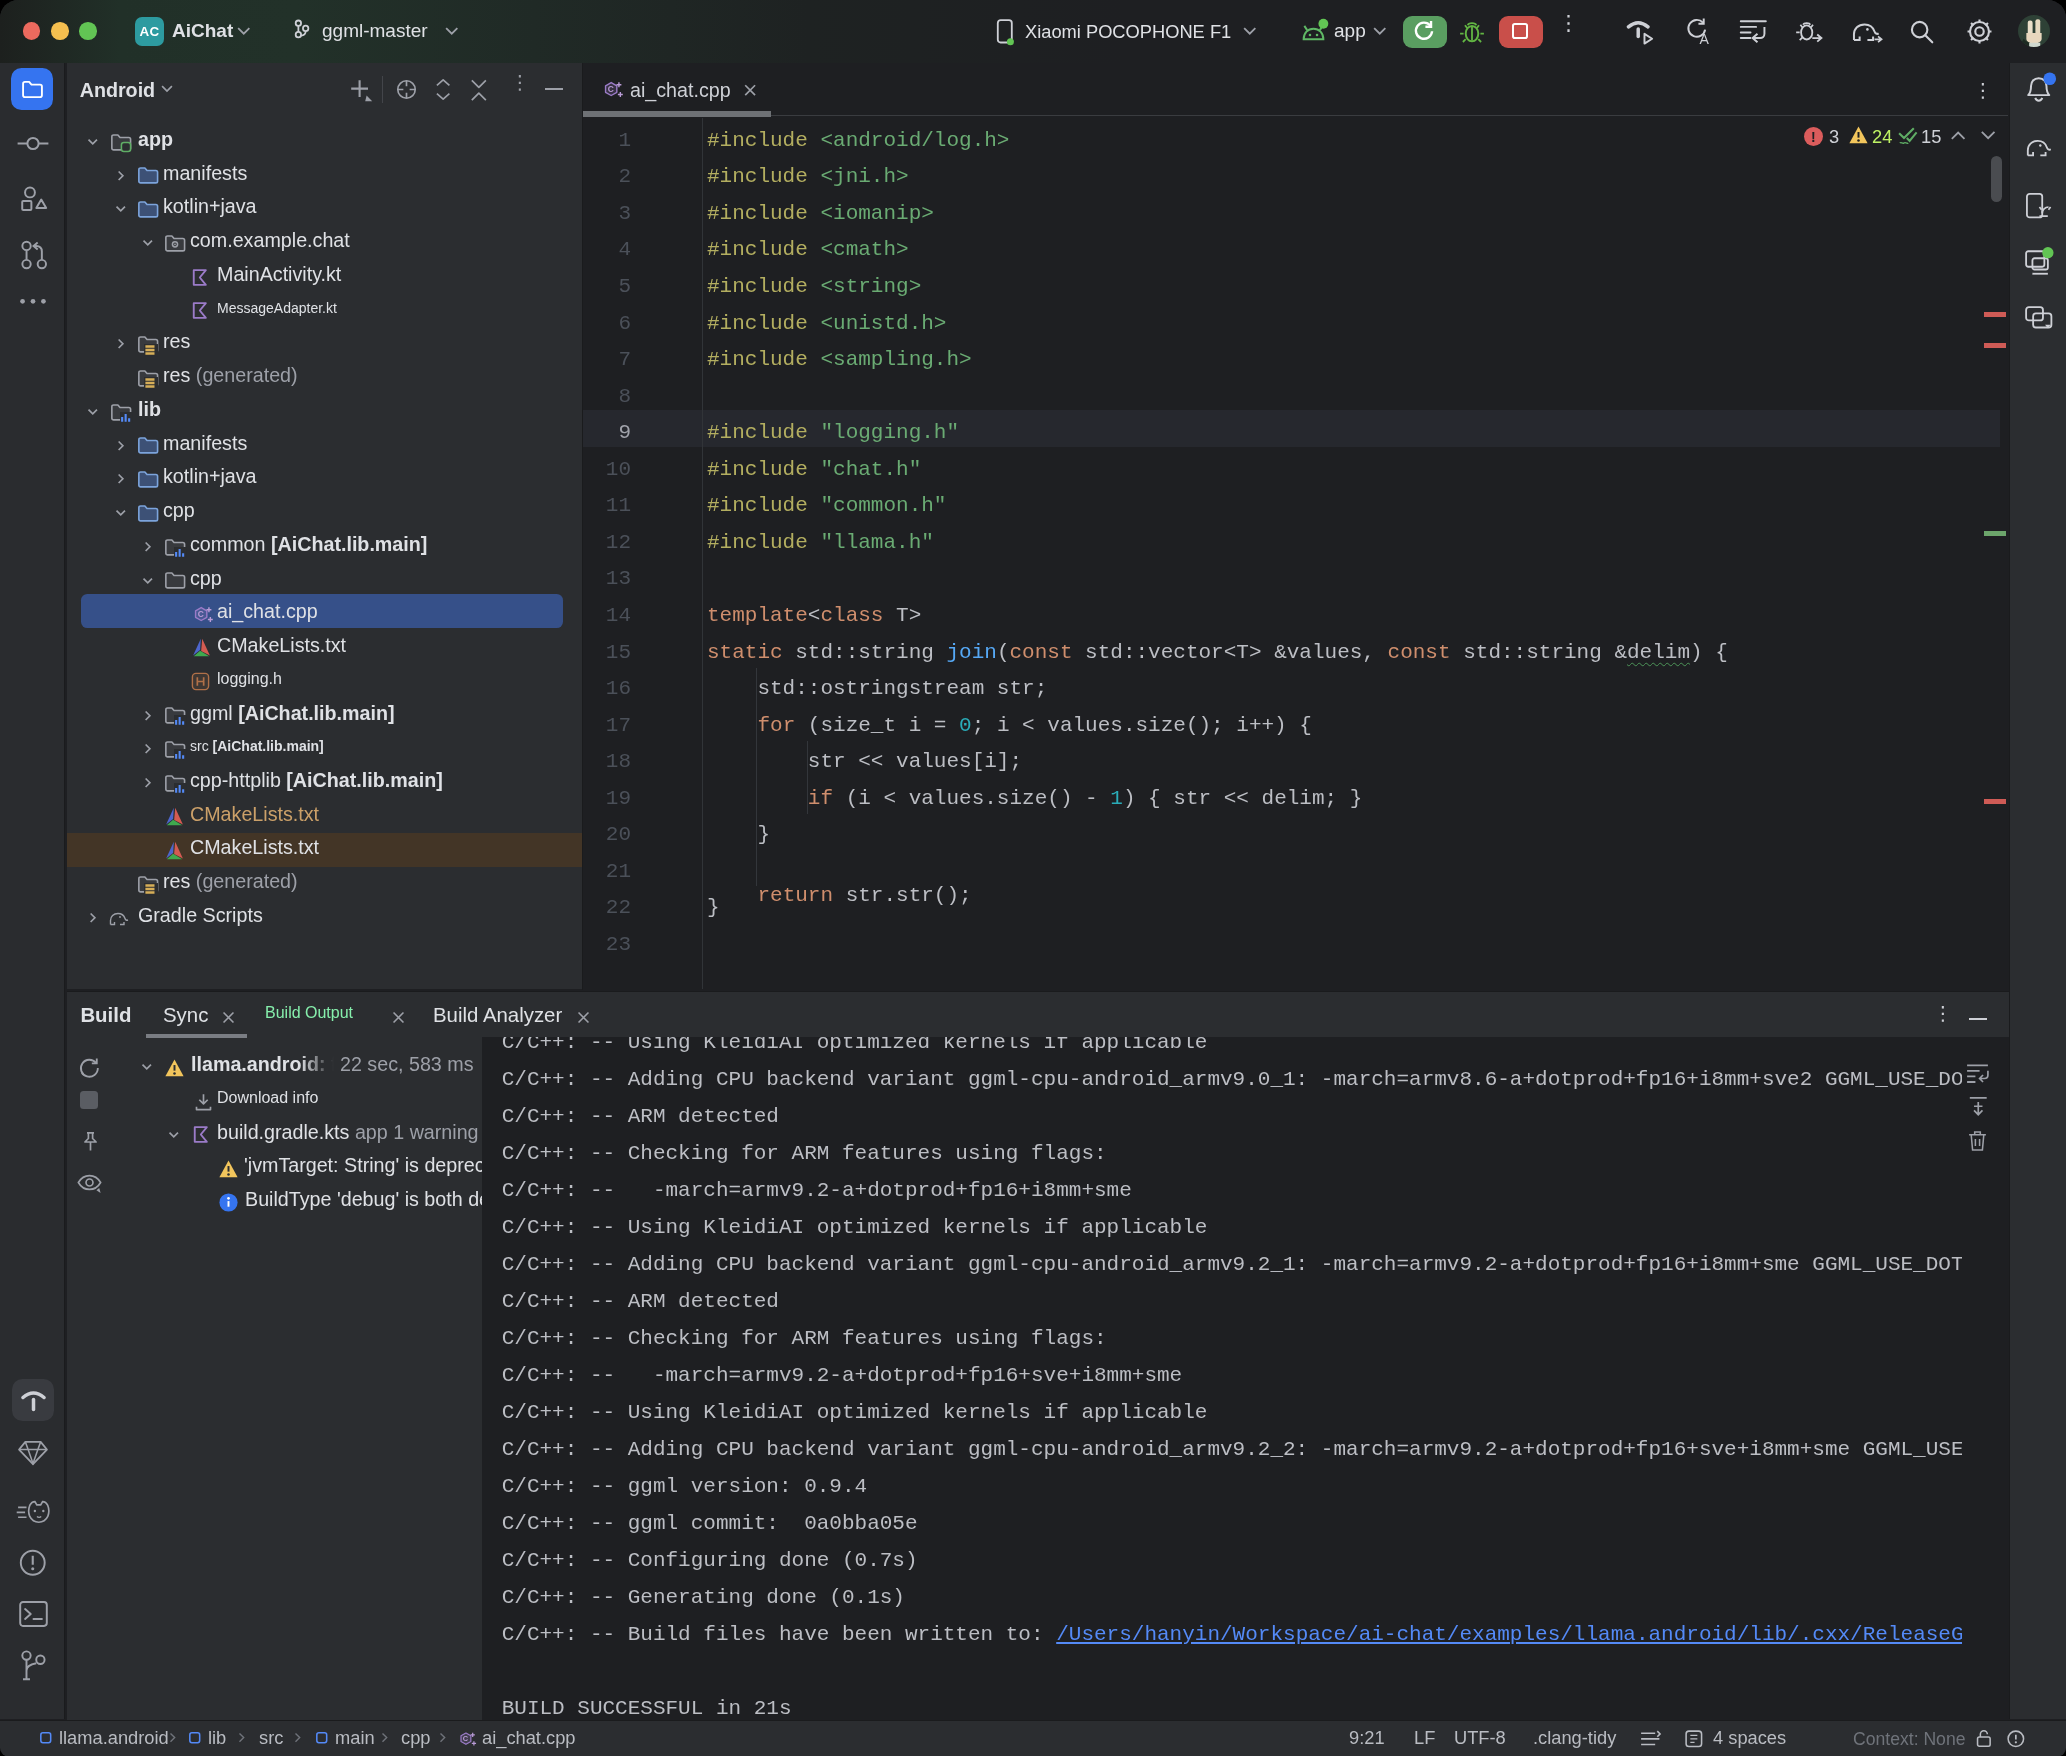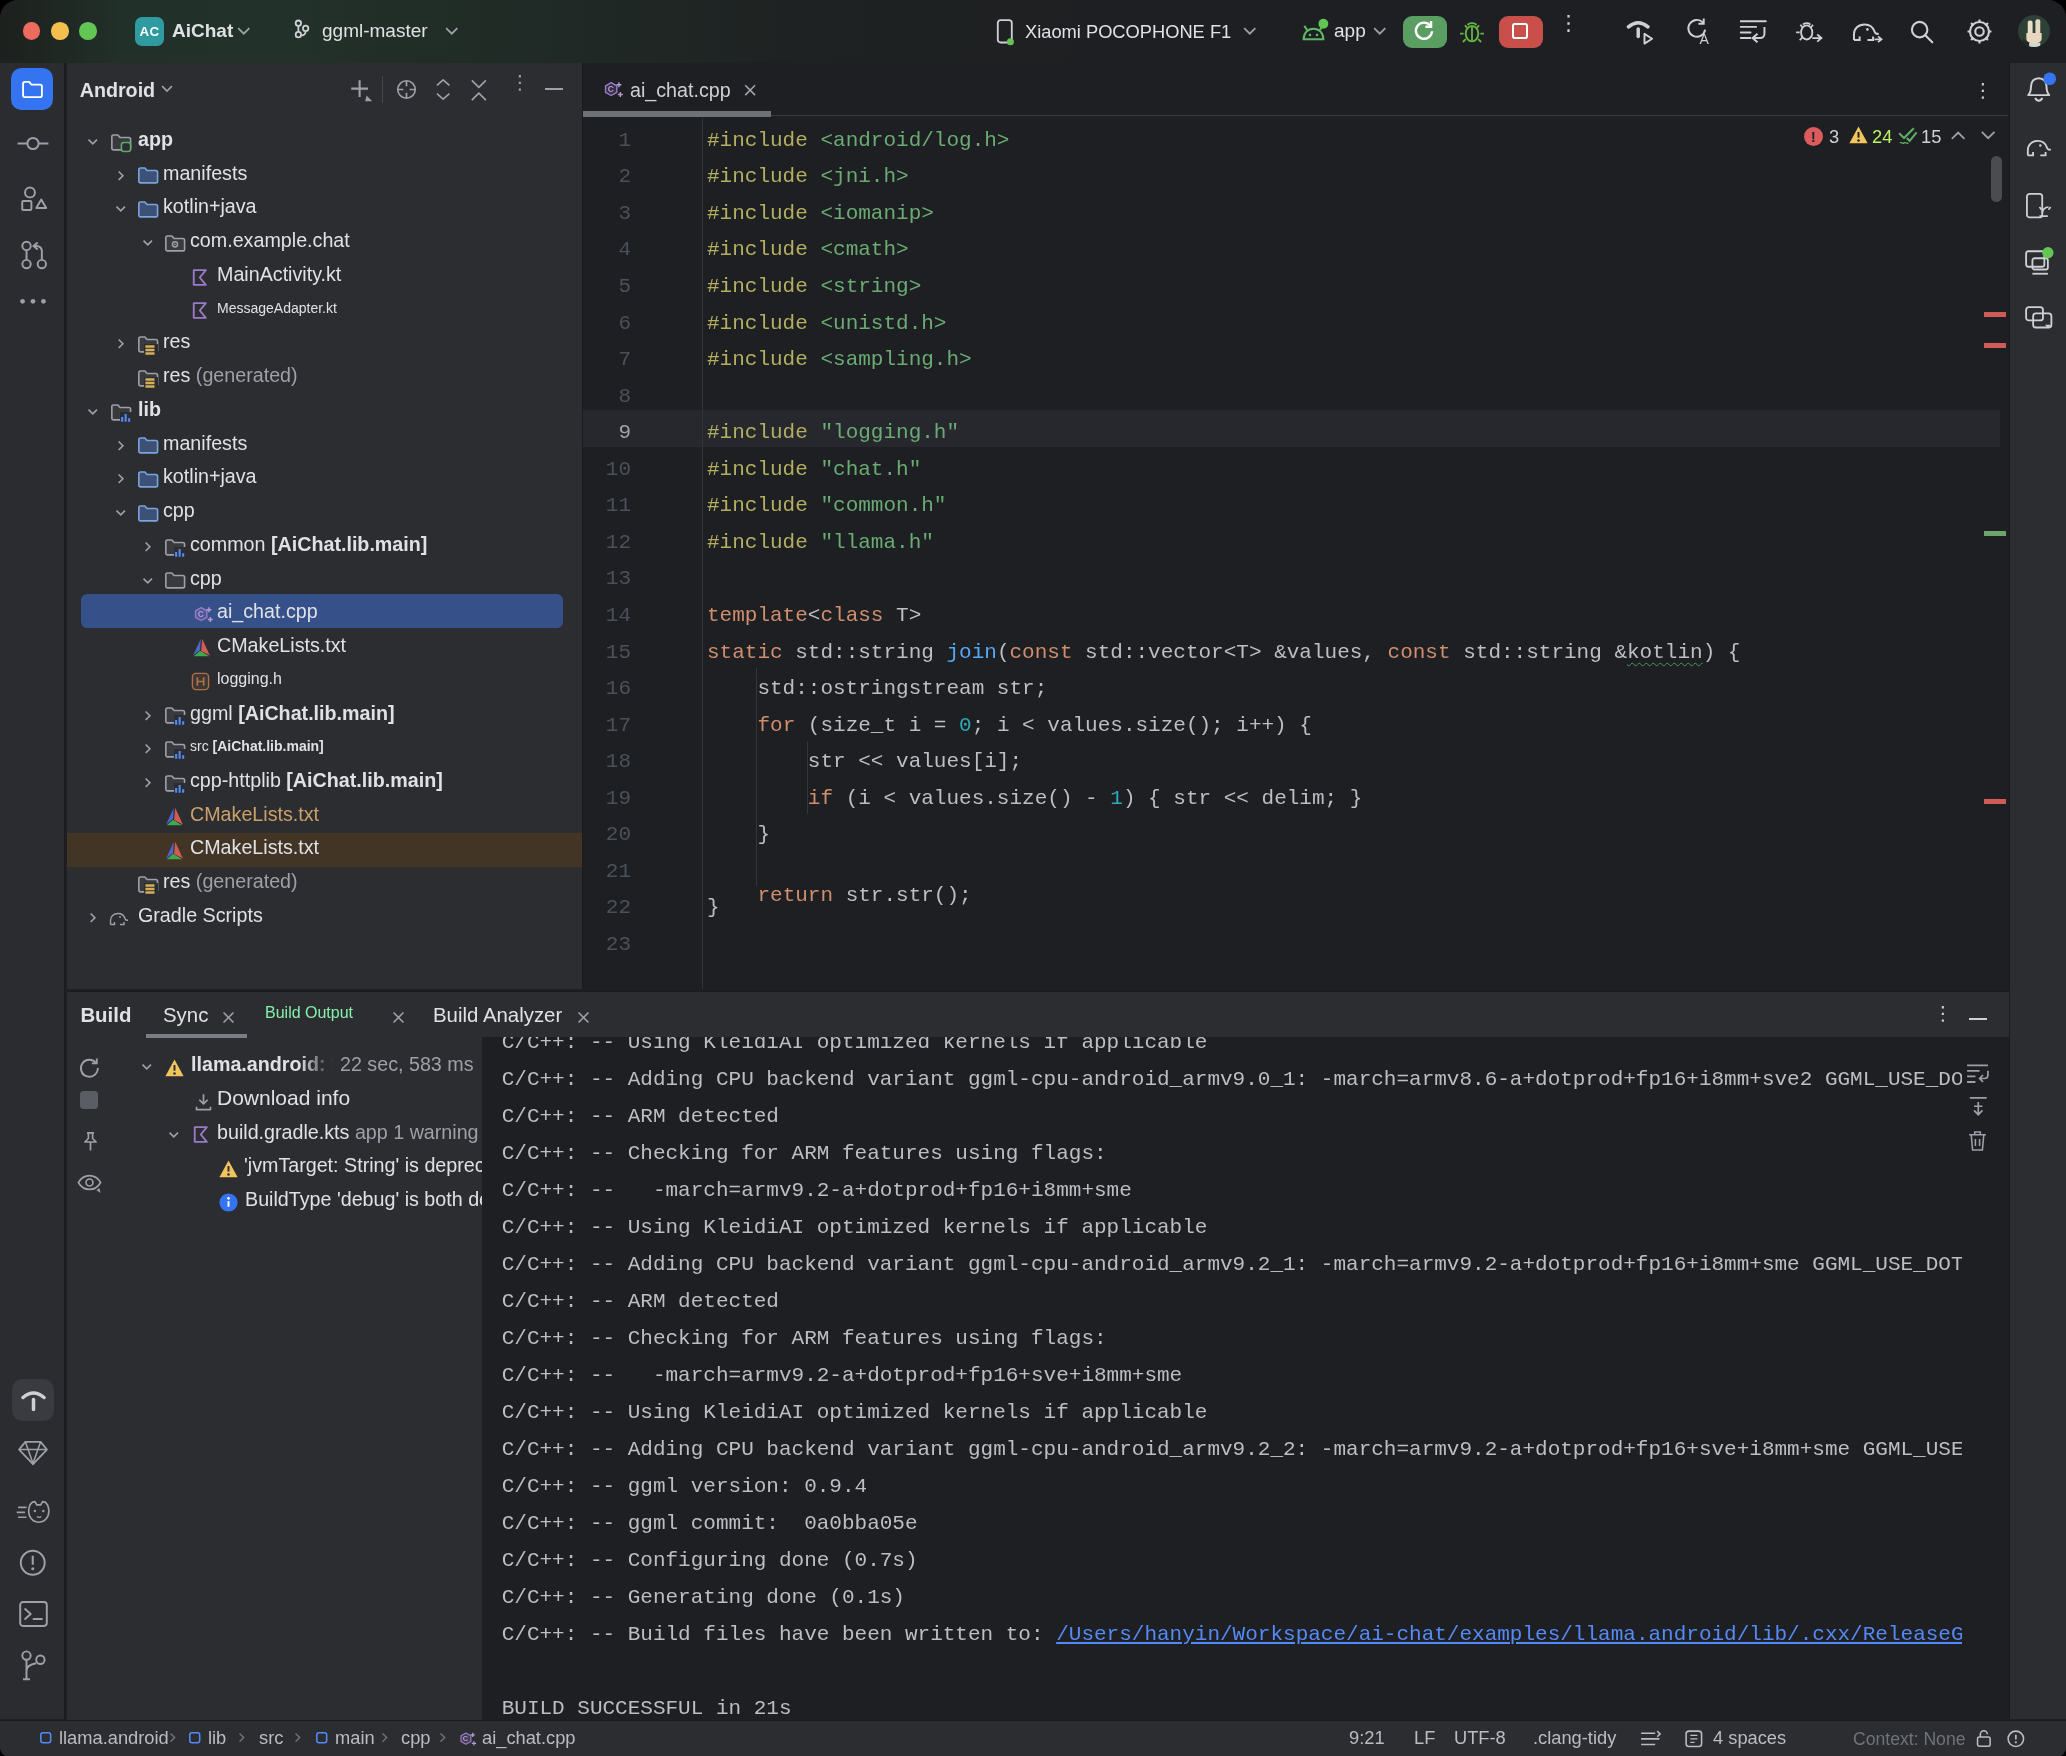--- a/index.html
+++ b/index.html
@@ -540,21 +540,21 @@
 <div class="codeline" style="top:265px"><span class="kd">#include</span> <span class="str">&lt;string&gt;</span></div>
 <div class="codeline" style="top:302px"><span class="kd">#include</span> <span class="str">&lt;unistd.h&gt;</span></div>
 <div class="codeline" style="top:338px"><span class="kd">#include</span> <span class="str">&lt;sampling.h&gt;</span></div>
 <div class="codeline" style="top:375px"></div>
 <div class="codeline" style="top:411px"><span class="kd">#include</span> <span class="str">"logging.h"</span></div>
 <div class="codeline" style="top:448px"><span class="kd">#include</span> <span class="str">"chat.h"</span></div>
 <div class="codeline" style="top:484px"><span class="kd">#include</span> <span class="str">"common.h"</span></div>
 <div class="codeline" style="top:521px"><span class="kd">#include</span> <span class="str">"llama.h"</span></div>
 <div class="codeline" style="top:557px"></div>
 <div class="codeline" style="top:594px"><span class="kw">template</span>&lt;<span class="kw">class</span> T&gt;</div>
-<div class="codeline" style="top:631px"><span class="kw">static</span> std::string <span class="fn">join</span>(<span class="kw">const</span> std::vector&lt;T&gt; &amp;values, <span class="kw">const</span> std::string &amp;<span style="text-decoration:underline wavy #4C9458 1.4px;text-underline-offset:4.2px">kotlin</span>) {</div>
+<div class="codeline" style="top:631px"><span class="kw">static</span> std::string <span class="fn">join</span>(<span class="kw">const</span> std::vector&lt;T&gt; &amp;values, <span class="kw">const</span> std::string &amp;<span style="text-decoration:underline wavy #4C9458 1.4px;text-underline-offset:4.2px">delim</span>) {</div>
 <div class="codeline" style="top:667px">    std::ostringstream str;</div>
 <div class="codeline" style="top:704px">    <span class="kw">for</span> (size_t i = <span class="num">0</span>; i &lt; values.size(); i++) {</div>
 <div class="codeline" style="top:740px">        str &lt;&lt; values[i];</div>
 <div class="codeline" style="top:777px">        <span class="kw">if</span> (i &lt; values.size() - <span class="num">1</span>) { str &lt;&lt; delim; }</div>
 <div class="codeline" style="top:813px">    }</div>
 <div class="codeline" style="top:874px">    <span class="kw">return</span> str.str();</div>
 <div class="codeline" style="top:886px">}</div>
 <div class="codeline" style="top:923px"></div>
 
 <div class="abs" style="left:1804px;top:127px;width:19px;height:19px;border-radius:50%;background:#DB5C5C"></div>
@@ -625,21 +625,21 @@
         <path d="M15 2L28 26H2z" fill="#F2C55C"></path>
         <path d="M15 10v8" stroke="#2B2D30" stroke-width="2.8"></path>
         <circle cx="15" cy="22" r="1.8" fill="#2B2D30"></circle>
       </svg>
   <div class="abs" style="left:124px;top:59px;width:149px;height:34px;line-height:28px;font-size:19.7px;color:#DFE1E5;overflow:hidden;white-space:pre"><b>llama.android:</b> finis</div>
   <div class="abs" style="left:232px;top:59px;width:41px;height:34px;background:linear-gradient(90deg,rgba(43,45,48,0),#2B2D30 85%)"></div>
   <div class="abs" style="left:273px;top:59px;height:34px;line-height:28px;font-size:19.7px;color:#9DA0A8;white-space:pre">22 sec, 583 ms</div>
   <svg class="abs" style="left:126px;top:101px" width="21" height="19.7" viewBox="0 0 30 28">
         <path d="M15 3v14M9 11l6 6 6-6M5 21v4h20v-4" stroke="#9DA0A8" stroke-width="2.4" fill="none" stroke-linejoin="round"></path>
       </svg>
-  <div class="abs" style="left:150px;top:93px;height:34px;line-height:28px;font-size:21px;color:#DFE1E5">Download info</div>
+  <div class="abs" style="left:150px;top:93px;height:34px;line-height:28px;font-size:16px;color:#DFE1E5">Download info</div>
   <svg class="abs" style="left:99px;top:136px" width="15.5" height="15.5" viewBox="0 0 22 22">
         <path d="M5 8l6 6 6-6" stroke="#9DA0A8" stroke-width="2.4" fill="none"></path>
       </svg>
   <svg class="abs" style="left:125px;top:134px" width="17.6" height="19" viewBox="0 0 16 17">
         <path d="M2.5 1.8h11L8 8.5l5.5 6.7h-11z" fill="none" stroke="#9B7BC8" stroke-width="1.7" stroke-linejoin="round"></path>
       </svg>
   <div class="abs" style="left:150px;top:127px;width:263px;height:34px;line-height:28px;font-size:19.7px;color:#DFE1E5;white-space:pre;overflow:hidden">build.gradle.kts <span class="dim">app 1 warning</span></div>
   <svg class="abs" style="left:151px;top:168px" width="21" height="19.7" viewBox="0 0 30 28">
         <path d="M15 2L28 26H2z" fill="#F2C55C"></path>
         <path d="M15 10v8" stroke="#2B2D30" stroke-width="2.8"></path>

